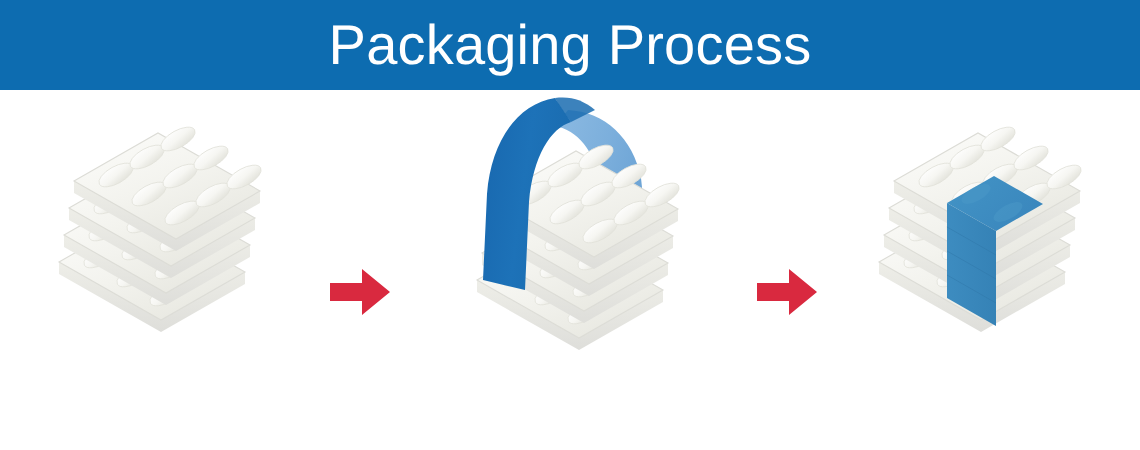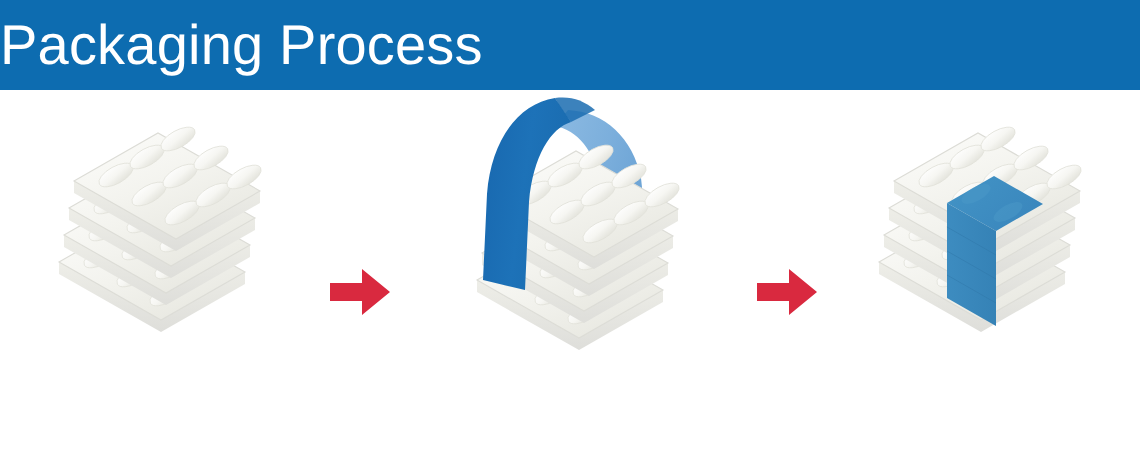--- a/index.html
+++ b/index.html
@@ -21,20 +21,21 @@
   
   .header-banner {
     position: absolute;
     left: 0;
     top: 0;
     width: 1140px;
     height: 90px;
     background: #0d6cb0;
     display: flex;
     align-items: center;
+    justify-content: center;
   }
   .header-title {
     color: #ffffff;
     font-family: "Liberation Sans", sans-serif;
     font-size: 56px;
     font-weight: 400;
     letter-spacing: 0.2px;
     line-height: 1;
     white-space: nowrap;
     text-rendering: geometricPrecision;

